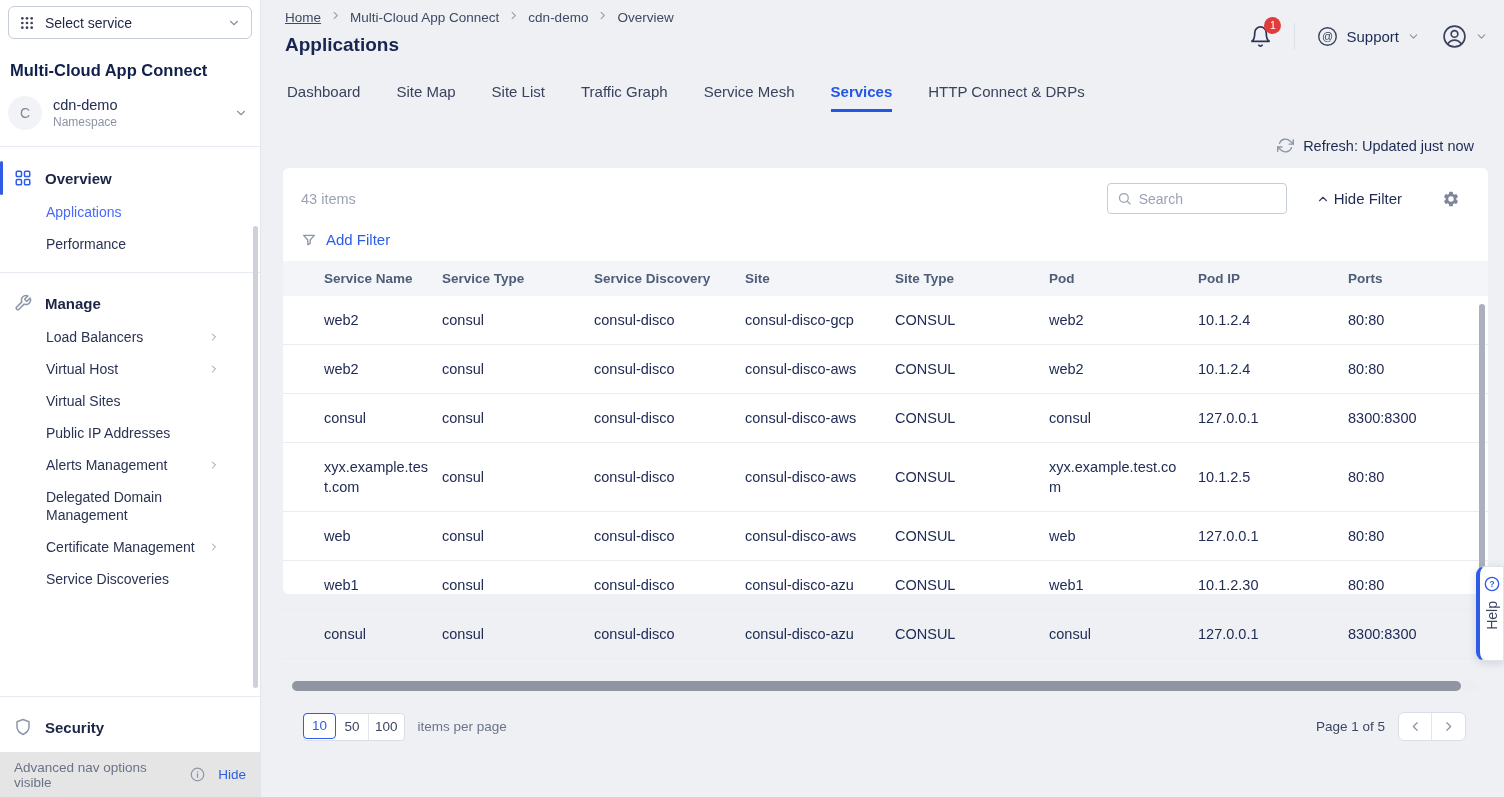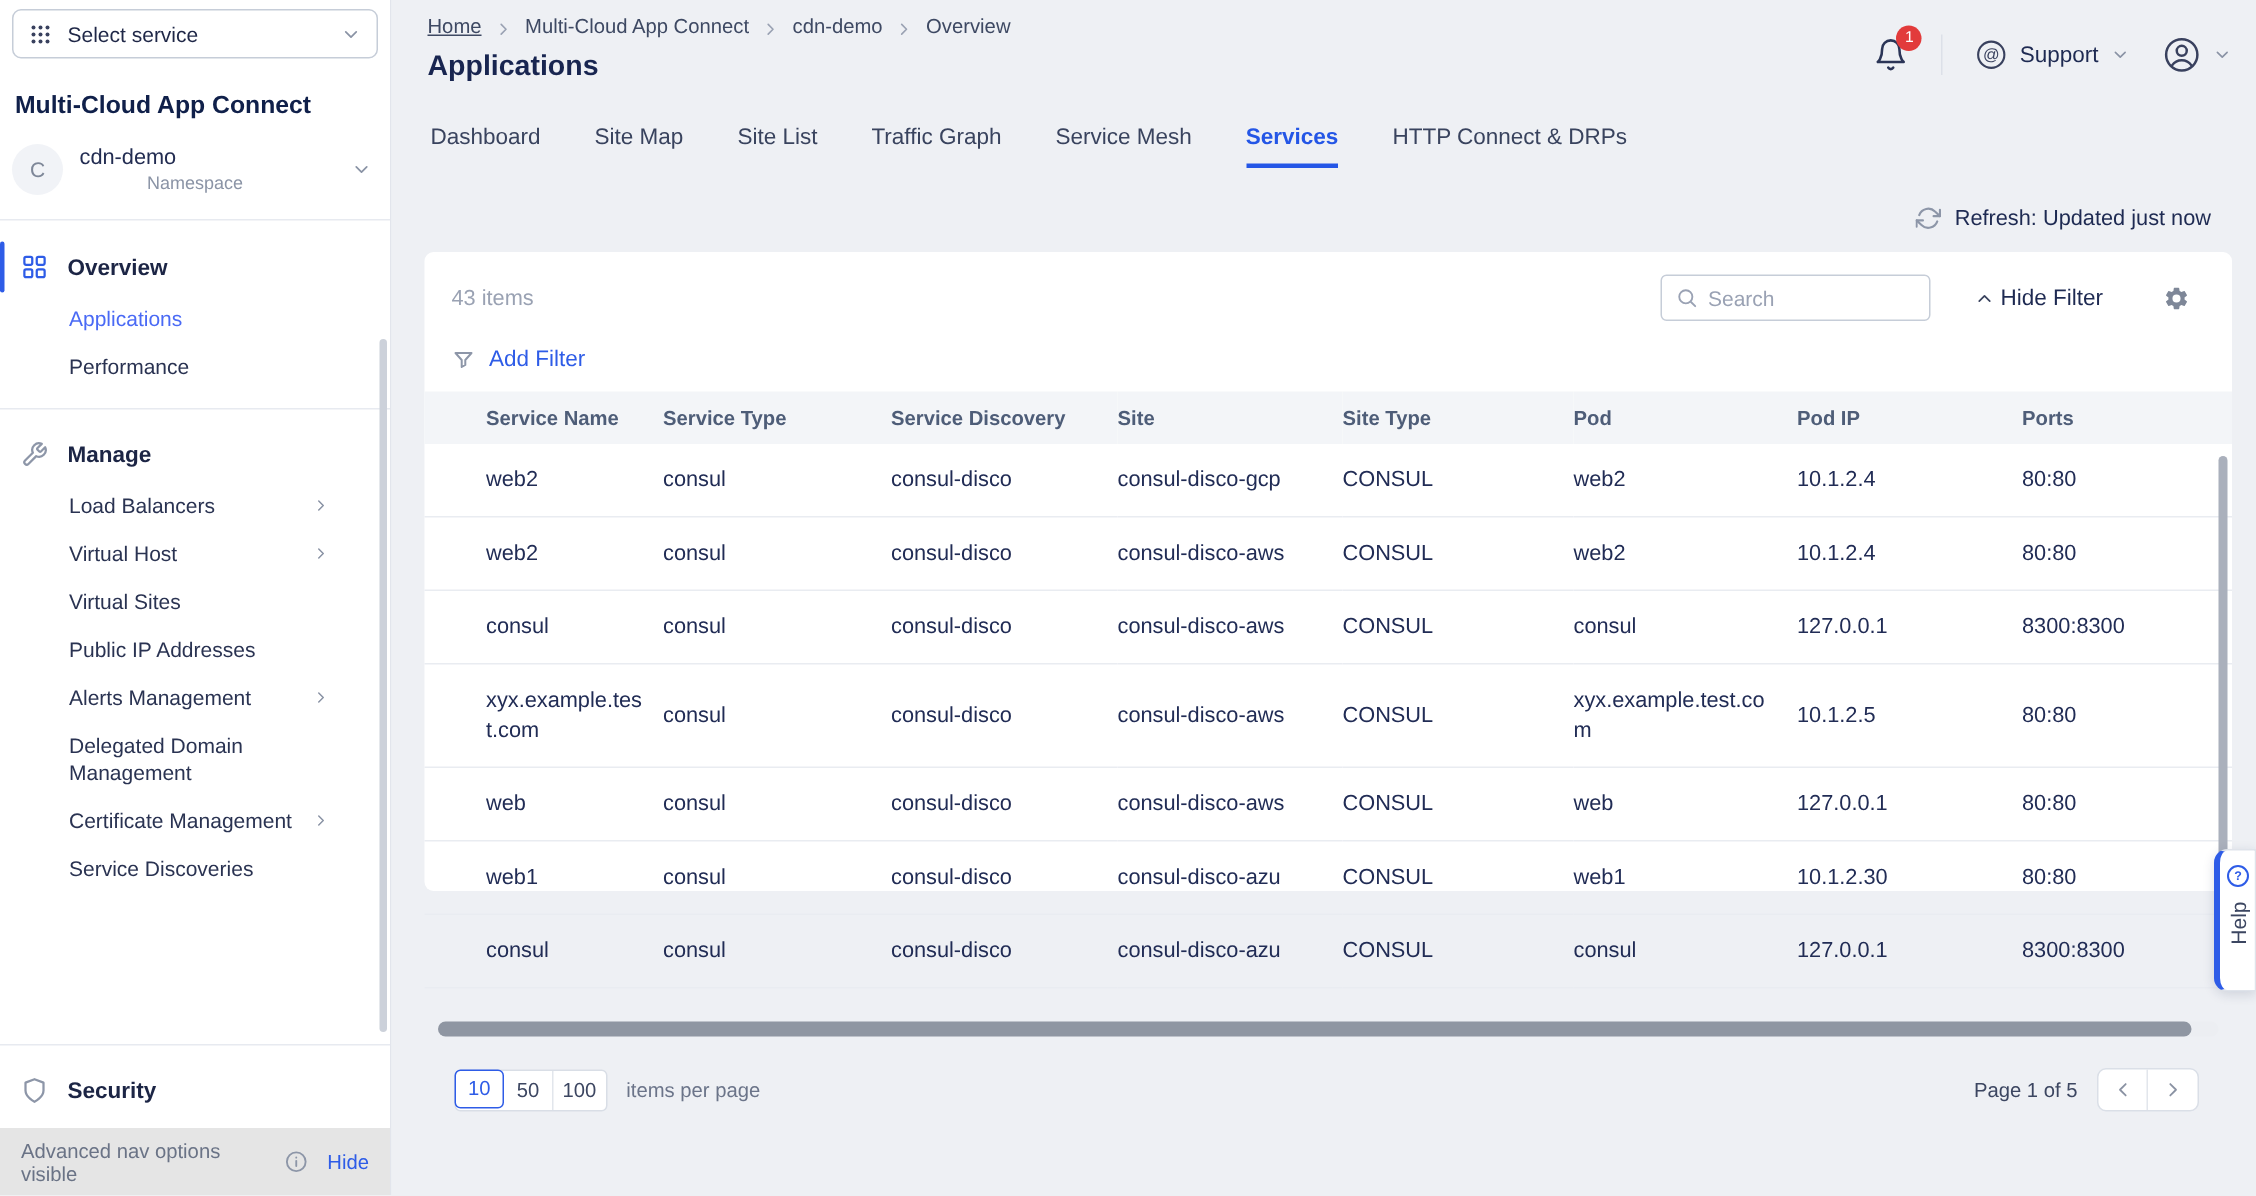--- a/index.html
+++ b/index.html
@@ -10,39 +10,39 @@
   
   .sidebar { width:261px; min-width:261px; background:#fff; border-right:1px solid #e2e5ec; display:flex; flex-direction:column; position:relative; }
   .logo-wrap { text-align:center; padding:8px 0 2px; }
   .logo { display:inline-block; color:#e8262c; font-weight:800; font-size:37px; letter-spacing:1px; }
   .select-service { margin:6px 8px 14px; height:33px; border:1px solid #c6cdd8; border-radius:6px; display:flex; align-items:center; gap:10px; padding:0 10px; background:#fff; cursor:pointer; }
   .select-service .ss-label { font-size:14px; color:#1f2747; flex:1; }
   .product-title { padding:8px 10px 12px; font-size:16.5px; font-weight:700; color:#10204a; }
   .ns-row { display:flex; align-items:center; gap:11px; padding:4px 12px 16px 8px; border-bottom:1px solid #e7eaf0; cursor:pointer; }
   .avatar { width:34px; height:34px; border-radius:50%; background:#f1f3f7; color:#7e8798; display:flex; align-items:center; justify-content:center; font-size:14px; }
   .ns-name { font-size:14.5px; color:#232d52; }
-  .ns-type { font-size:12px; color:#8b94a6; margin-top:2px;margin-left:45px; }
+  .ns-type { font-size:12px; color:#8b94a6; margin-top:2px; }
   .ml-auto { margin-left:auto; }
   .nav { padding-top:13px; }
   .nav-section { position:relative; display:flex; align-items:center; gap:13px; padding:9px 10px 9px 14px; cursor:pointer; }
   .nav-section .sec-label { font-size:15px; font-weight:600; color:#1c2545; }
   .nav-section.active::before { content:''; position:absolute; left:0; top:1px; bottom:1px; width:3px; background:#2e5ce7; border-radius:2px; }
   .nav-sub { display:flex; align-items:center; padding:7px 20px 7px 46px; font-size:14px; color:#2a3352; line-height:18px; cursor:pointer; max-width:240px; }
   .nav-sub.active { color:#4a6af5; }
   .nav-divider { border-top:1px solid #e7eaf0; margin:12px 0; }
   .chev { color:#8a93a5; }
   .security-block { margin-top:auto; }
   .sidebar-footer { height:45px; background:#e5e5e5; display:flex; align-items:center; padding:0 14px; font-size:13.5px; color:#6a7386; gap:7px; }
   .hide-link { color:#2e5ce7; cursor:pointer; margin-left:6px; }
   .sb-scrollbar { position:absolute; right:2px; top:226px; width:5px; height:462px; background:#ccd1da; border-radius:3px; cursor:pointer; }
 
   
   .main { flex:1; display:flex; flex-direction:column; position:relative; }
   .topbar { display:flex; justify-content:space-between; padding:10px 16px 0 24px; }
-  .breadcrumb { display:flex; align-items:flex-end; gap:9px; font-size:13.5px; color:#3e4963; }
+  .breadcrumb { display:flex; align-items:flex-start; gap:9px; font-size:13.5px; color:#3e4963; }
   .breadcrumb .crumb { cursor:pointer; }
   .breadcrumb .crumb.home { text-decoration:underline; }
   .crumb-sep { color:#9aa2b3; }
   .page-title { font-size:19px; font-weight:600; color:#182550; margin-top:9px; }
   .top-actions { display:flex; align-items:center; gap:22px; padding-top:8px; height:44px; }
   .bell-wrap { position:relative; color:#2b3557; cursor:pointer; }
   .badge { position:absolute; top:-8px; right:-9px; background:#e23b3b; color:#fff; font-size:10.5px; min-width:17px; height:17px; border-radius:9px; display:flex; align-items:center; justify-content:center; padding:0 4px; }
   .vdivider { width:1px; height:27px; background:#dce0e8; }
   .support, .account { display:flex; align-items:center; gap:8px; color:#1e2a52; font-size:15px; cursor:pointer; }
   .circ-icon { color:#39415e; }

